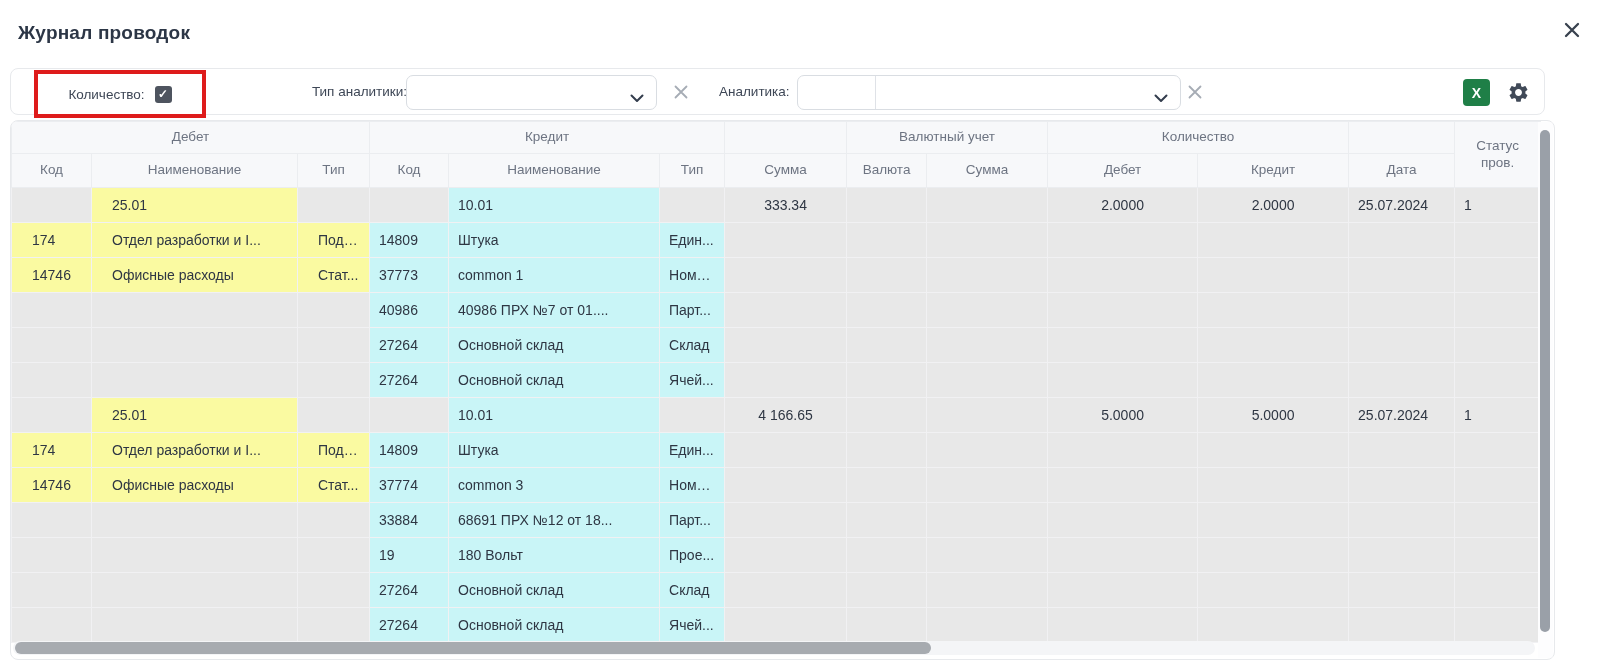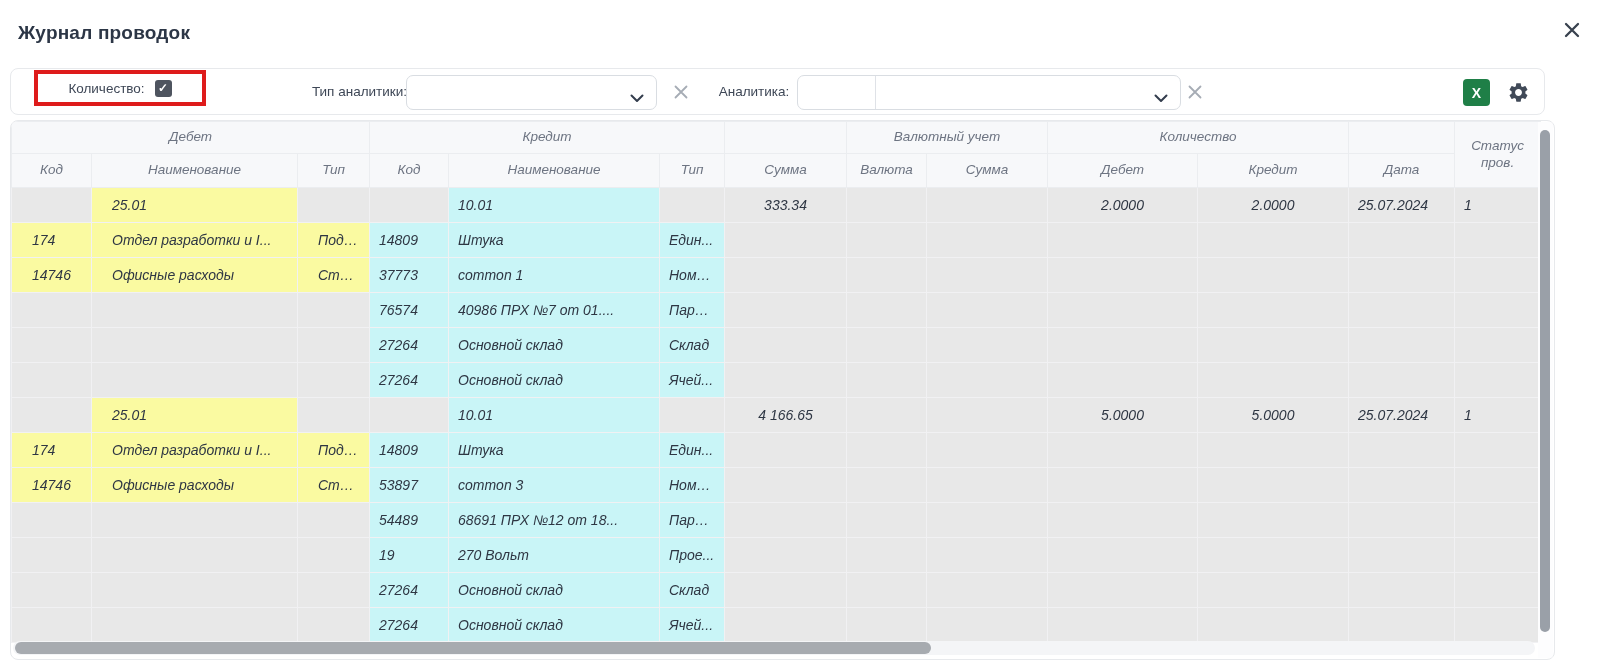--- a/index.html
+++ b/index.html
@@ -8,24 +8,24 @@
 
   .page-title { position:absolute; left:18px; top:6px; font-size:19px;
     font-weight:600; color:#2c3646; letter-spacing:.2px;margin-top:16px; }
 
   .dialog-close { position:absolute; right:16px; top:18px; width:24px; height:24px;
     display:flex; align-items:center; justify-content:center; cursor:pointer; }
 
   
   .filterbar { position:absolute; left:10px; top:68px; width:1535px; height:47px;
     background:#fff; border:1px solid #e7e9ec; border-radius:8px; }
-  .fb-item { position:absolute; top:0; height:100%; display:flex; align-items:center;justify-content:center; }
+  .fb-item { position:absolute; top:0; height:100%; display:flex; align-items:center; }
   .fb-label { font-size:13.5px; color:#3e4756; }
 
-  .qty-highlight { position:absolute; left:23px; top:1px; width:172px; height:36px;
+  .qty-highlight { position:absolute; left:23px; top:1px; width:172px; height:48px;
     border:4px solid #de1b1b; display:flex; align-items:center; justify-content:center; gap:10px; }
   .checkbox { width:17px; height:17px; background:#4e545f; border-radius:3px;
     display:flex; align-items:center; justify-content:center; cursor:pointer;
     color:#fff; font-size:12px; font-weight:bold; line-height:1; }
 
   .lbl-antype { left:250px; width:146px; justify-content:flex-end; }
   .dd { position:absolute; top:6px; height:35px; background:#fff;
     border:1px solid #d9dde2; border-radius:7px; display:flex; align-items:center; cursor:pointer; }
   .dd-antype { left:395px; width:251px; }
   .dd .chev { position:absolute; right:12px; top:13px; }
@@ -40,21 +40,21 @@
 
   .excel-btn { position:absolute; left:1452px; top:10px; width:27px; height:27px;
     background:var(--excel-green); border-radius:4px; display:flex; align-items:center;
     justify-content:center; color:#fff; font-size:14px; font-weight:bold; cursor:pointer; }
   .gear-btn { position:absolute; left:1493px; top:9px; width:28px; height:28px;
     display:flex; align-items:center; justify-content:center; cursor:pointer; }
 
   
   .tablewrap { position:absolute; left:10px; top:120px; width:1545px; height:540px;
     border:1px solid #e7e9ec; border-radius:8px; background:#fff; overflow:hidden; }
-  table { border-collapse:collapse; table-layout:fixed; width:1529px;font-style:italic; }
+  table { border-collapse:collapse; table-layout:fixed; width:1529px; }
   th { background:#f7f8fa; color:#6d7482; font-weight:400; font-size:13.5px;
     border:1px solid #ebedf0; text-align:center; padding:0 4px; line-height:1.25; }
   tr.h1 th { height:32px; }
   tr.h2 th { height:34px; }
   td { height:35px; font-size:14px; color:#2e3643; border:1px solid #f1f1f3;
     padding:0 9px; white-space:nowrap; overflow:hidden; text-overflow:ellipsis; }
   td.gray   { background:#e8e8e8; }
   td.yellow { background:var(--hl-yellow);padding-left:20px; }
   td.cyan   { background:var(--hl-cyan); }
   td.num    { text-align:center; }
@@ -223,21 +223,21 @@
           <td class="gray num"></td>
           <td class="gray num"></td>
           <td class="gray num"></td>
           <td class="gray"></td>
           <td class="gray"></td>
         </tr>
         <tr>
           <td class="gray"></td>
           <td class="gray"></td>
           <td class="gray"></td>
-          <td class="cyan">76574</td>
+          <td class="cyan">40986</td>
           <td class="cyan">40986 ПРХ №7 от 01....</td>
           <td class="cyan">Парт...</td>
           <td class="gray num"></td>
           <td class="gray"></td>
           <td class="gray num"></td>
           <td class="gray num"></td>
           <td class="gray num"></td>
           <td class="gray"></td>
           <td class="gray"></td>
         </tr>
@@ -298,52 +298,52 @@
           <td class="gray num"></td>
           <td class="gray num"></td>
           <td class="gray num"></td>
           <td class="gray"></td>
           <td class="gray"></td>
         </tr>
         <tr>
           <td class="yellow">14746</td>
           <td class="yellow">Офисные расходы</td>
           <td class="yellow">Стат...</td>
-          <td class="cyan">53897</td>
+          <td class="cyan">37774</td>
           <td class="cyan">common 3</td>
           <td class="cyan">Номе...</td>
           <td class="gray num"></td>
           <td class="gray"></td>
           <td class="gray num"></td>
           <td class="gray num"></td>
           <td class="gray num"></td>
           <td class="gray"></td>
           <td class="gray"></td>
         </tr>
         <tr>
           <td class="gray"></td>
           <td class="gray"></td>
           <td class="gray"></td>
-          <td class="cyan">54489</td>
+          <td class="cyan">33884</td>
           <td class="cyan">68691 ПРХ №12 от 18...</td>
           <td class="cyan">Парт...</td>
           <td class="gray num"></td>
           <td class="gray"></td>
           <td class="gray num"></td>
           <td class="gray num"></td>
           <td class="gray num"></td>
           <td class="gray"></td>
           <td class="gray"></td>
         </tr>
         <tr>
           <td class="gray"></td>
           <td class="gray"></td>
           <td class="gray"></td>
           <td class="cyan">19</td>
-          <td class="cyan">270 Вольт</td>
+          <td class="cyan">180 Вольт</td>
           <td class="cyan">Прое...</td>
           <td class="gray num"></td>
           <td class="gray"></td>
           <td class="gray num"></td>
           <td class="gray num"></td>
           <td class="gray num"></td>
           <td class="gray"></td>
           <td class="gray"></td>
         </tr>
         <tr>

